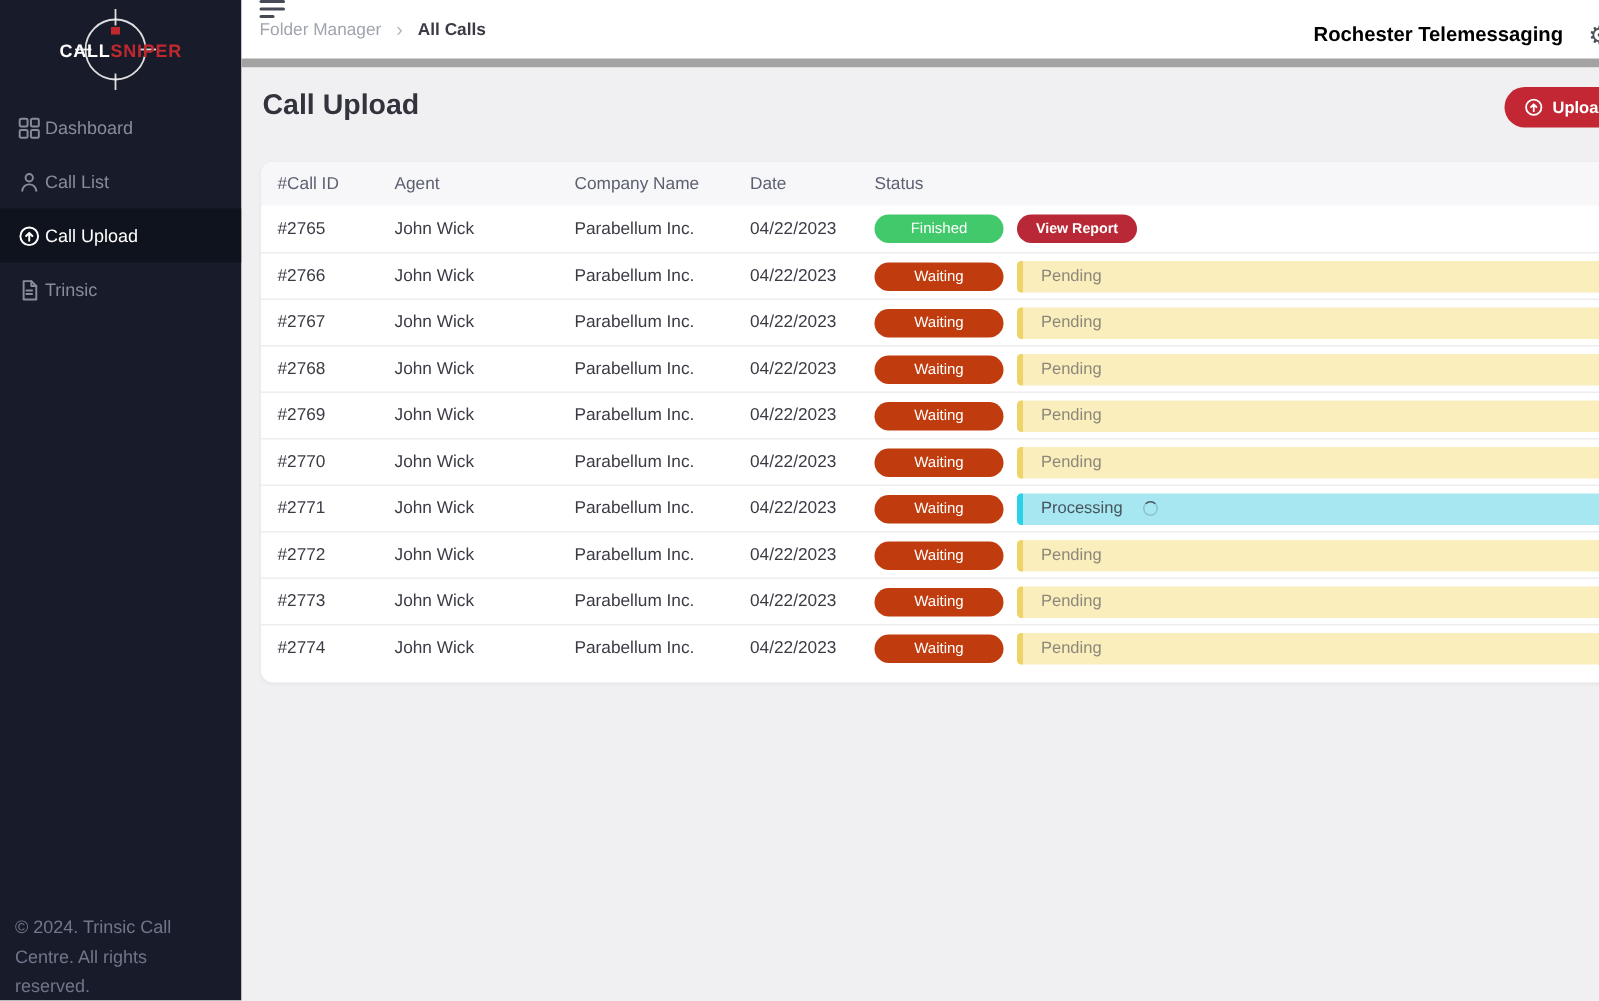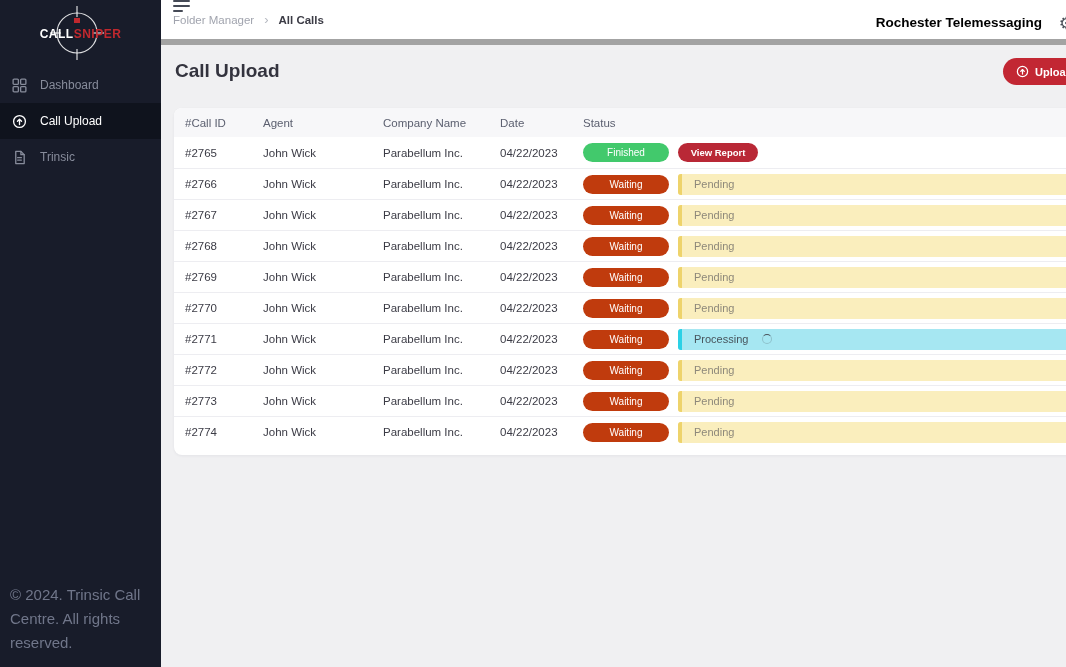--- a/index.html
+++ b/index.html
@@ -24,29 +24,29 @@
   }
   .logo-text { position:relative; z-index:2; font-size:12px; font-weight:bold; letter-spacing:.5px; }
   .logo-call { color:#ffffff; }
   .logo-sniper { color:#c0282e; }
   .crosshair {
     position:absolute; left:50px; top:6px; z-index:1;
   }
   .side-nav { margin-top:0; }
   .side-item {
     height:36px; display:flex; align-items:center;
-    padding-left:11px; gap:13px; cursor:pointer;
+    padding-left:11px; gap:3px; cursor:pointer;
     color:#878c9b; font-size:12px;
   }
   .side-item .icon { width:16px; height:16px; display:flex; align-items:center; justify-content:center; }
   .side-item .icon svg { width:15px; height:15px; stroke:currentColor; fill:none; stroke-width:1.4; stroke-linecap:round; stroke-linejoin:round; }
   .side-item.active { background:#0f131d; color:#ffffff; }
   .side-footer {
-    position:absolute; bottom:12px; left:0; width:100%;
-    padding:0 10px; font-size:15px; line-height:1.6; color:#70768a;
+    position:absolute; bottom:0; left:0; width:100%;
+    padding:0 10px; font-size:12px; line-height:1.6; color:#70768a;
   }
 
   
   .main { flex:1; display:flex; flex-direction:column; min-width:0; }
   .topbar {
     height:45px; background:#ffffff; border-bottom:6px solid #a3a3a3;
     display:flex; align-items:flex-start; padding-left:12px; position:relative;flex-direction:column;
   }
   .hamburger { width:17px; height:12px; display:flex; flex-direction:column; justify-content:space-between; cursor:pointer; margin-right:18px; }
   .hamburger span { height:2px; background:#454a56; border-radius:2px; }
@@ -151,20 +151,29 @@
        <span class="icon">
           <svg viewBox="0 0 16 16">
             <rect x="1.2" y="1.2" width="5.6" height="5.6" rx="1"></rect>
             <rect x="9.2" y="1.2" width="5.6" height="5.6" rx="1"></rect>
             <rect x="1.2" y="9.2" width="5.6" height="5.6" rx="1"></rect>
             <rect x="9.2" y="9.2" width="5.6" height="5.6" rx="1"></rect>
           </svg>
         </span>
        <span>Dashboard</span>
      </div>
+      <div class="side-item">
+       <span class="icon">
+          <svg viewBox="0 0 16 16">
+            <circle cx="8" cy="4.8" r="2.6"></circle>
+            <path d="M3 14c.6-3 2.6-4.5 5-4.5s4.4 1.5 5 4.5"></path>
+          </svg>
+        </span>
+       <span>Call List</span>
+     </div>
       <div class="side-item active">
        <span class="icon">
           <svg viewBox="0 0 16 16">
             <circle cx="8" cy="8" r="6.3"></circle>
             <path d="M8 11.2V5.6M5.8 7.8L8 5.6l2.2 2.2"></path>
           </svg>
         </span>
        <span>Call Upload</span>
      </div>
       <div class="side-item">

